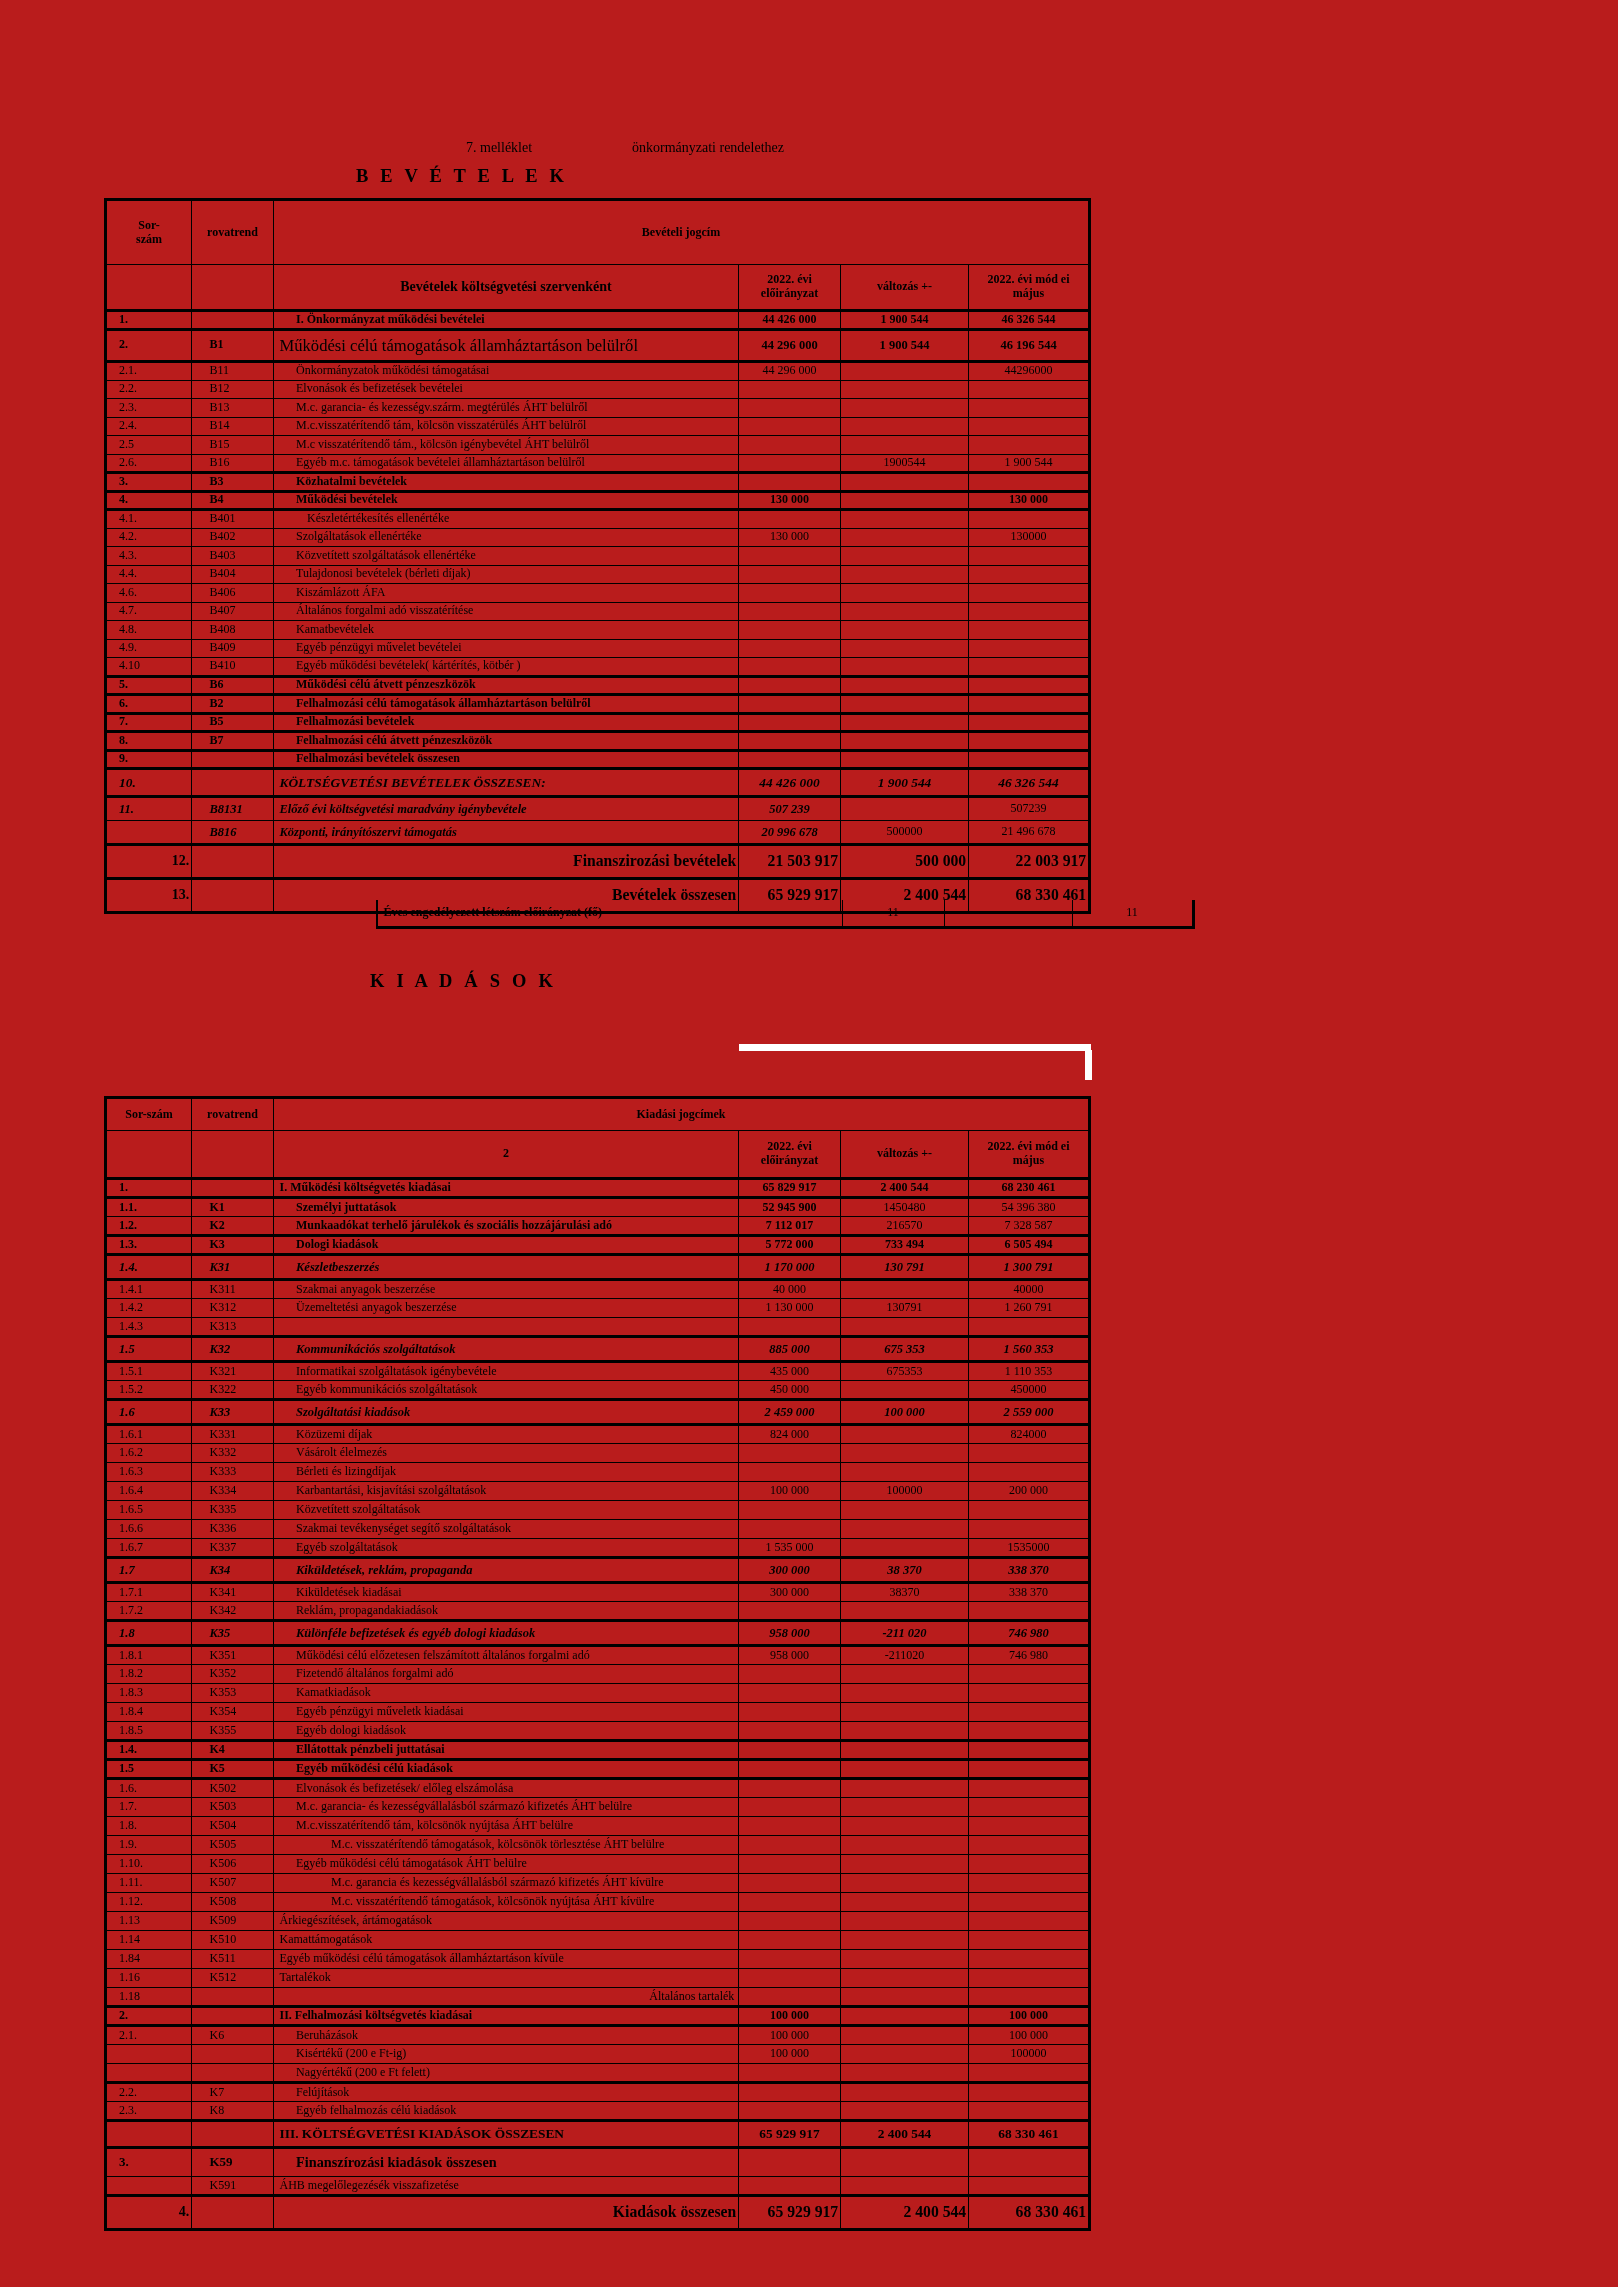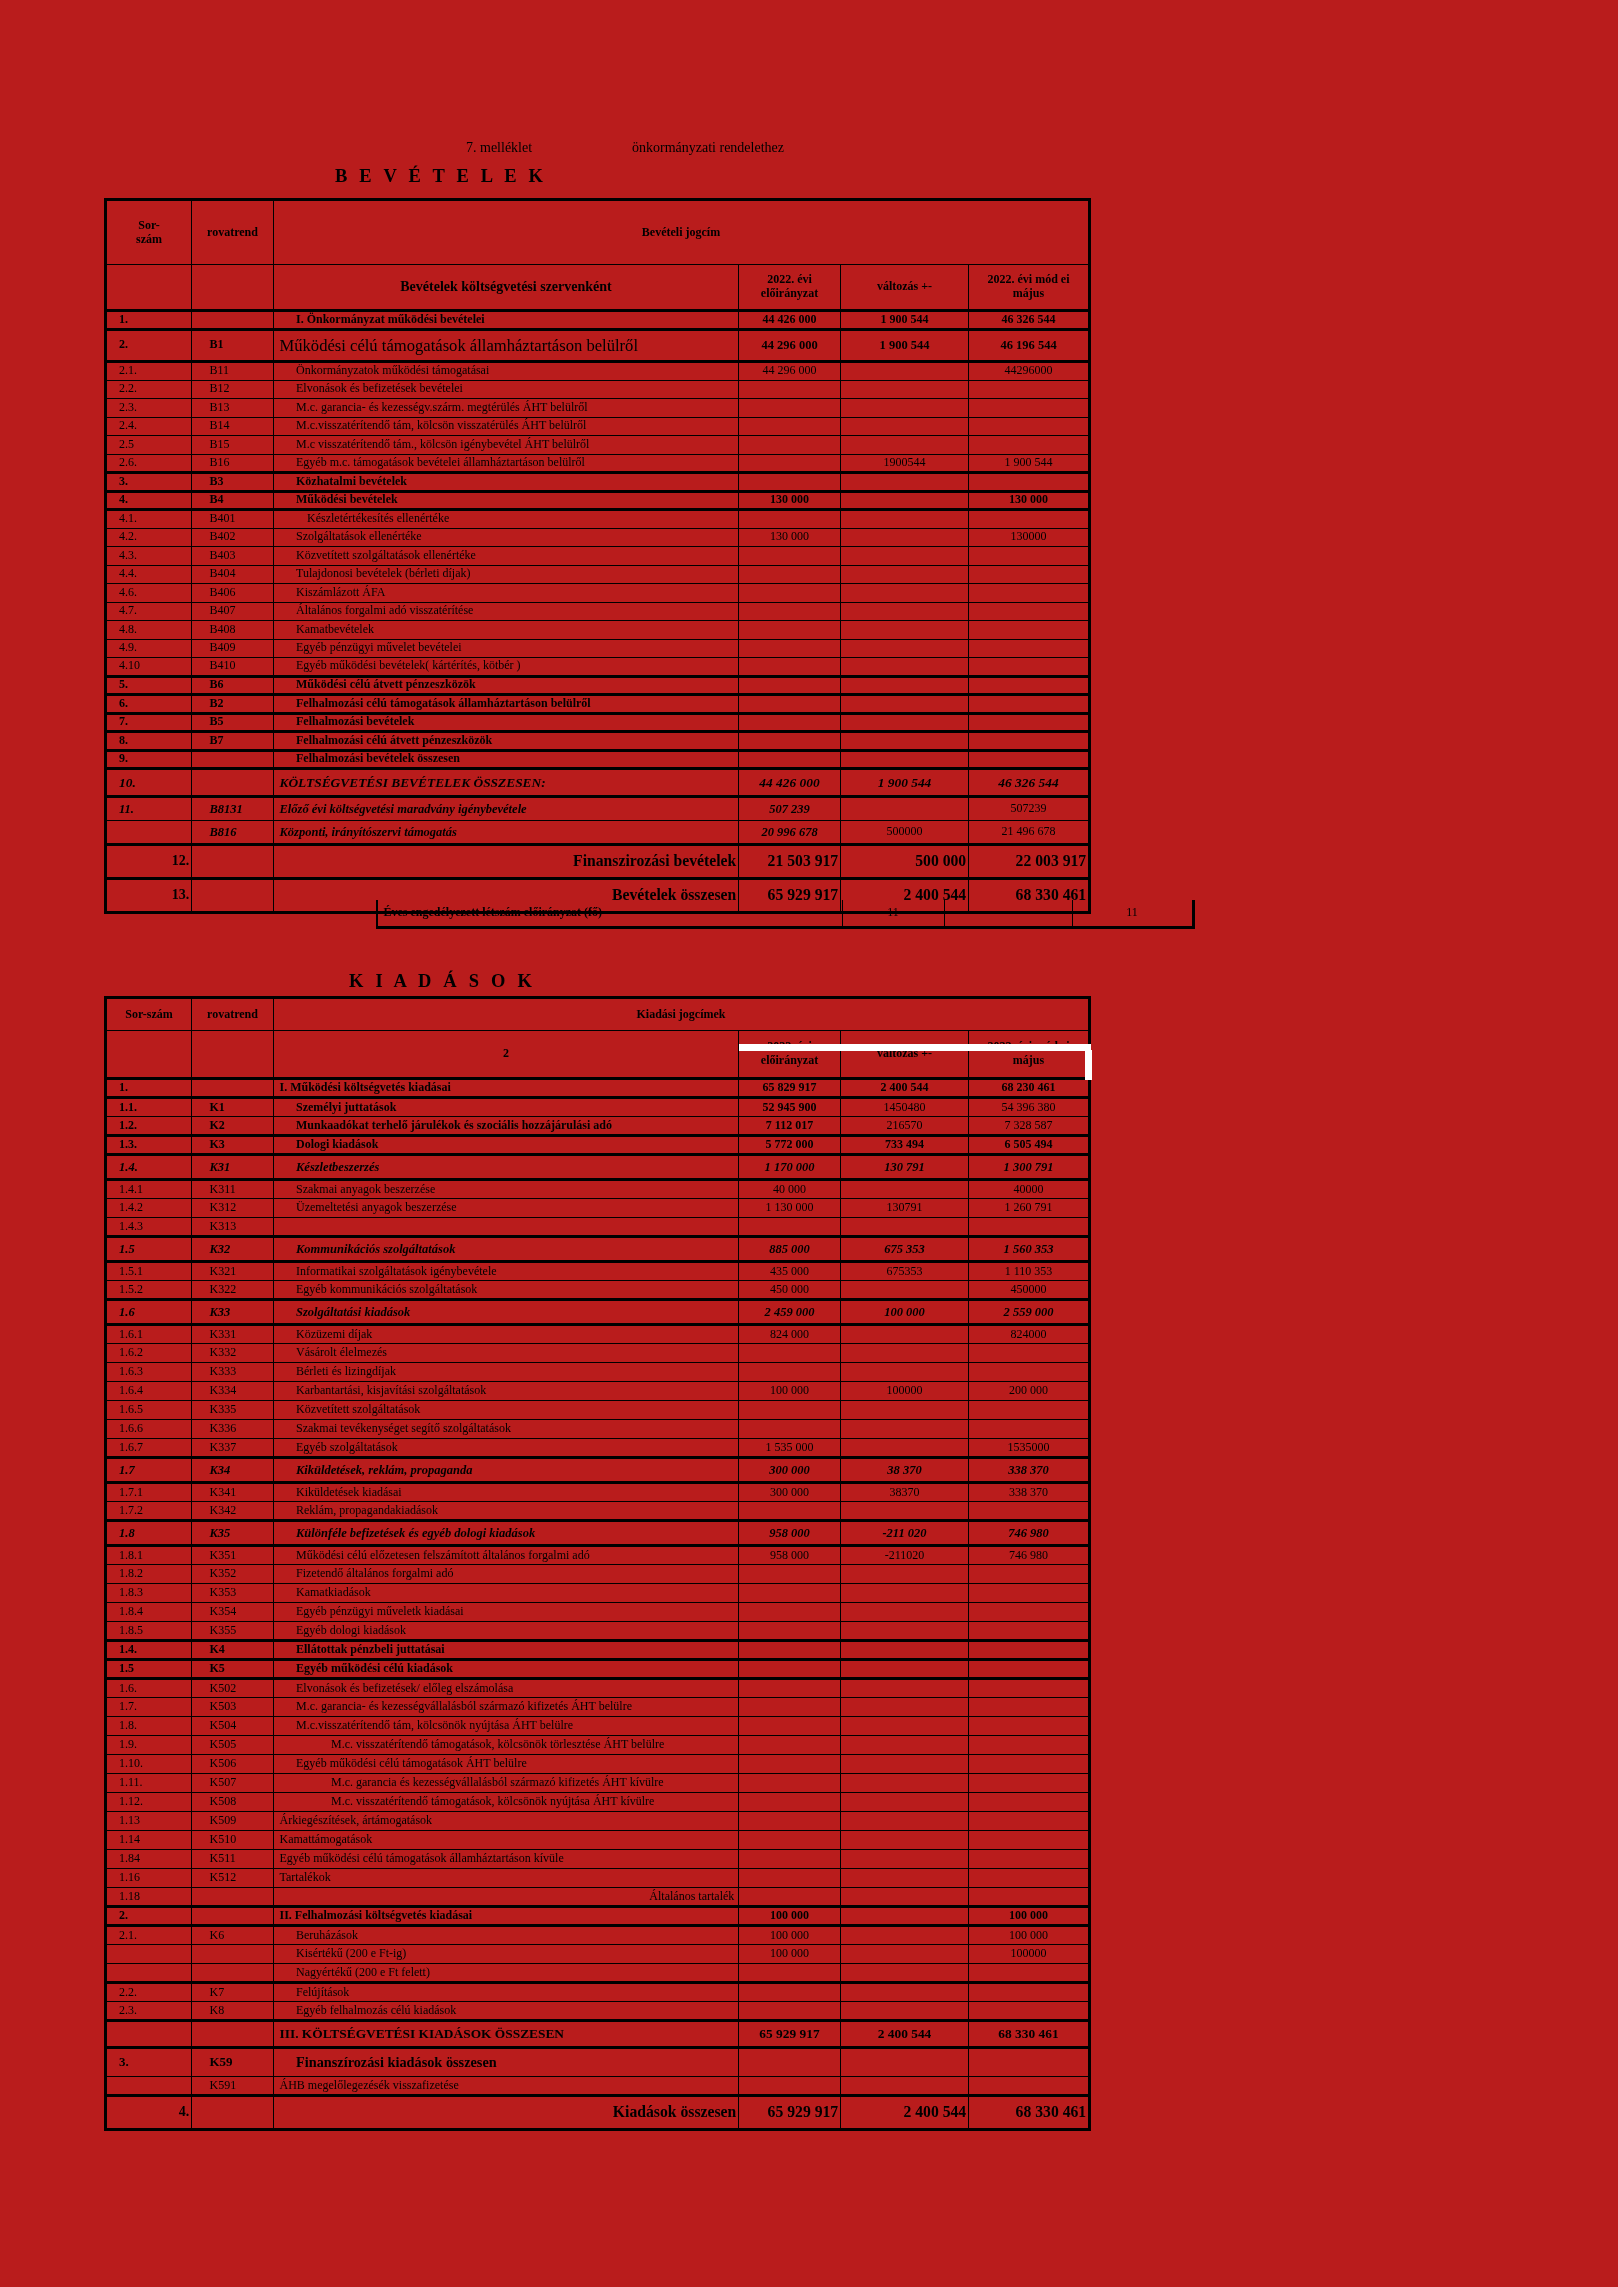--- a/index.html
+++ b/index.html
@@ -1,26 +1,26 @@
 <!DOCTYPE html>
 <html style="font-size:14.8px"><head>
 <meta charset="utf-8">
 <style>
   html,body{margin:0;padding:0;background:#fff;}
   #page{position:relative;width:1619px;height:2288px;background:#b91c1c;
         font-family:"Liberation Serif", "DejaVu Serif", serif;color:#000;}
   .annex{position:absolute;top:140px;font-size:14px;}
   #annex-label{left:466px;}
   #annex-ref{left:632px;}
-  .big-title{position:absolute;font-size:18.5px;font-weight:bold;letter-spacing:3.7px;}
+  .big-title{position:absolute;font-size:18.5px;font-weight:bold;letter-spacing:3.7px;margin-left:21px;}
   #rev-title{left:335px;top:166px;}
   #exp-title{left:349px;top:971px;}
   table{border-collapse:collapse;position:absolute;table-layout:fixed;}
   #rev-table{left:104px;top:198px;border:3.2px solid #000;}
-  #exp-table{left:104px;top:996px;border:3.2px solid #000;}
+  #exp-table{left:104px;top:1096px;border:3.2px solid #000;}
   #staff-table{left:272px;top:0;position:relative;}
   td,th{border:1.8px solid #000;padding:0 1.8px;font-size:12px;font-weight:normal;
         vertical-align:middle;overflow:hidden;line-height:1.15;}
   tr{height:18.5px;}
   #exp-table tr{height:19px;}
   th{font-weight:bold;text-align:center;white-space:pre-line;}
   .hrow1{height:65px;}
   #exp-table .hrow1{height:33px;}
   .hrow2{height:46px;}
   #exp-table .hrow2{height:48px;}

